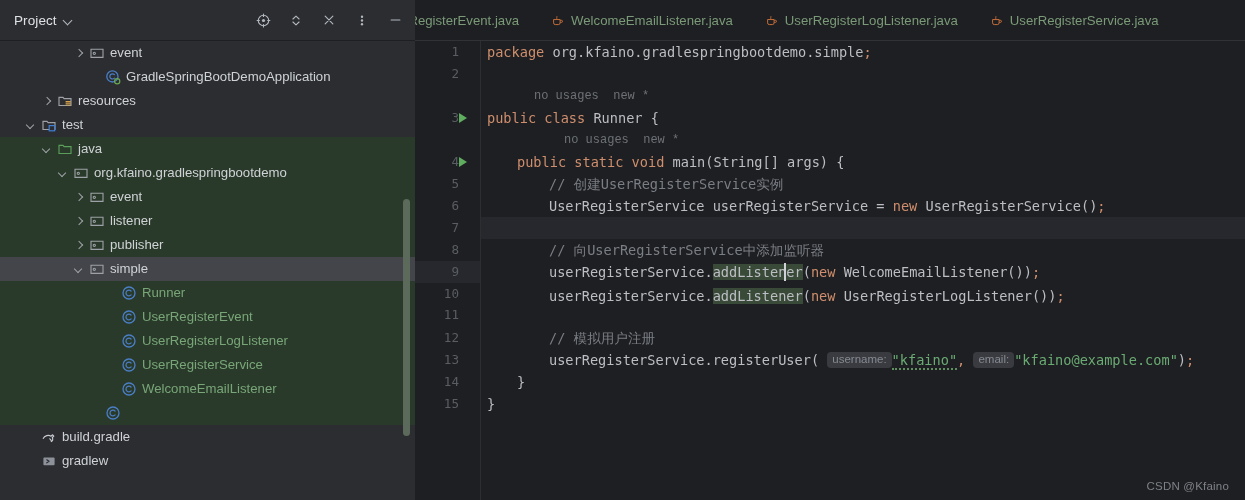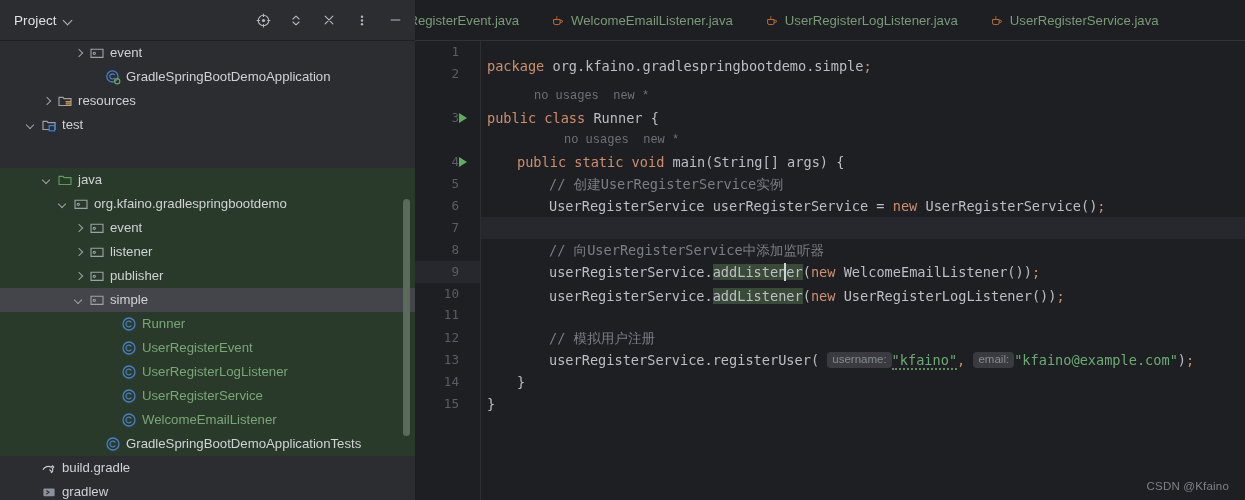--- a/index.html
+++ b/index.html
@@ -266,21 +266,21 @@
           <div class="row" style="padding-left: 26px;">
             <span class="twisty down"></span>
             <span class="ticon">
               <svg width="16" height="16" viewBox="0 0 16 16">
                 <path d="M2 4.3h4l1.1 1.3H14v6.9H2z" fill="none" stroke="#9ea2a8" stroke-width="1.15"></path>
                 <rect x="8.2" y="8.6" width="5.4" height="5.2" fill="#2b2d30" stroke="#3f7fd6" stroke-width="1.2"></rect>
               </svg>
             </span>
             <span class="lbl white">test</span>
           </div>
-          <div class="row vcs-added" style="padding-left: 42px; margin-top: 31px;">
+          <div class="row vcs-added" style="padding-left: 42px;">
             <span class="twisty down"></span>
             <span class="ticon">
               <svg width="16" height="16" viewBox="0 0 16 16">
                 <path d="M2 4.3h4l1.1 1.3H14v6.9H2z" fill="none" stroke="#5a9e5a" stroke-width="1.15"></path>
               </svg>
             </span>
             <span class="lbl white">java</span>
           </div>
           <div class="row vcs-added" style="padding-left: 58px;">
             <span class="twisty down"></span>
@@ -383,21 +383,20 @@
             <span class="lbl green">WelcomeEmailListener</span>
           </div>
           <div class="row vcs-added" style="padding-left: 90px;">
             <span class="twisty"></span>
             <span class="ticon">
               <svg width="16" height="16" viewBox="0 0 16 16">
                 <circle cx="8" cy="8" r="6" fill="none" stroke="#4a7ec7" stroke-width="1.3"></circle>
                 <path d="M10.1 6.1a2.9 2.9 0 1 0 0 3.8" fill="none" stroke="#4a7ec7" stroke-width="1.25" stroke-linecap="round"></path>
               </svg>
             </span>
-            <span class="lbl white">GradleSpringBootDemoApplicationTests</span>
           </div>
           <div class="row" style="padding-left: 26px;">
             <span class="twisty"></span>
             <span class="ticon">
               <svg width="16" height="16" viewBox="0 0 16 16">
                 <path d="M2 9.8c1.6-3.2 5.6-4.4 8-2.6l1.6-1.4 1.2 1.3-1.5 1.4c1 2 .2 3.6-.9 4.1-.1-1.3-.8-2.4-2-3" fill="none" stroke="#c8ccd2" stroke-width="1.15" stroke-linejoin="round"></path>
               </svg>
             </span>
             <span class="lbl white">build.gradle</span>
           </div>
@@ -466,21 +465,21 @@
           <div class="ln" style="top: 263px; margin-left: 6px;">11</div>
           <div class="ln" style="top: 286px;">12</div>
           <div class="ln" style="top: 308px;">13</div>
           <div class="ln" style="top: 330px;">14</div>
           <div class="ln" style="top: 352px;">15</div>
         </div>
       <div id="code-body">
 
         <div class="line-hl" style="top:176px;"></div>
 
-        <div class="cl" style="top:14px;"><span class="kw">package</span><span class="cls"> org.kfaino.gradlespringbootdemo.simple</span><span class="semi">;</span></div>
+        <div class="cl" style="top:0px;"><span class="kw">package</span><span class="cls"> org.kfaino.gradlespringbootdemo.simple</span><span class="semi">;</span></div>
 
         <div class="inlay" style="top:44px;left:6px;"><span>no usages</span>&nbsp;&nbsp;<span class="star">new *</span></div>
 
         <div class="cl" style="top:66px;"><span class="kw">public class</span><span class="cls"> Runner </span><span class="punc">{</span></div>
 
         <div class="inlay" style="top:88px;left:36px;"><span>no usages</span>&nbsp;&nbsp;<span class="star">new *</span></div>
 
         <div class="cl" style="top:110px;padding-left:30px;"><span class="kw">public static void</span><span class="meth"> main</span><span class="punc">(String[] args) {</span></div>
 
         <div class="cl" style="top:132px;padding-left:62px;"><span class="cmt">// 创建UserRegisterService实例</span></div>

